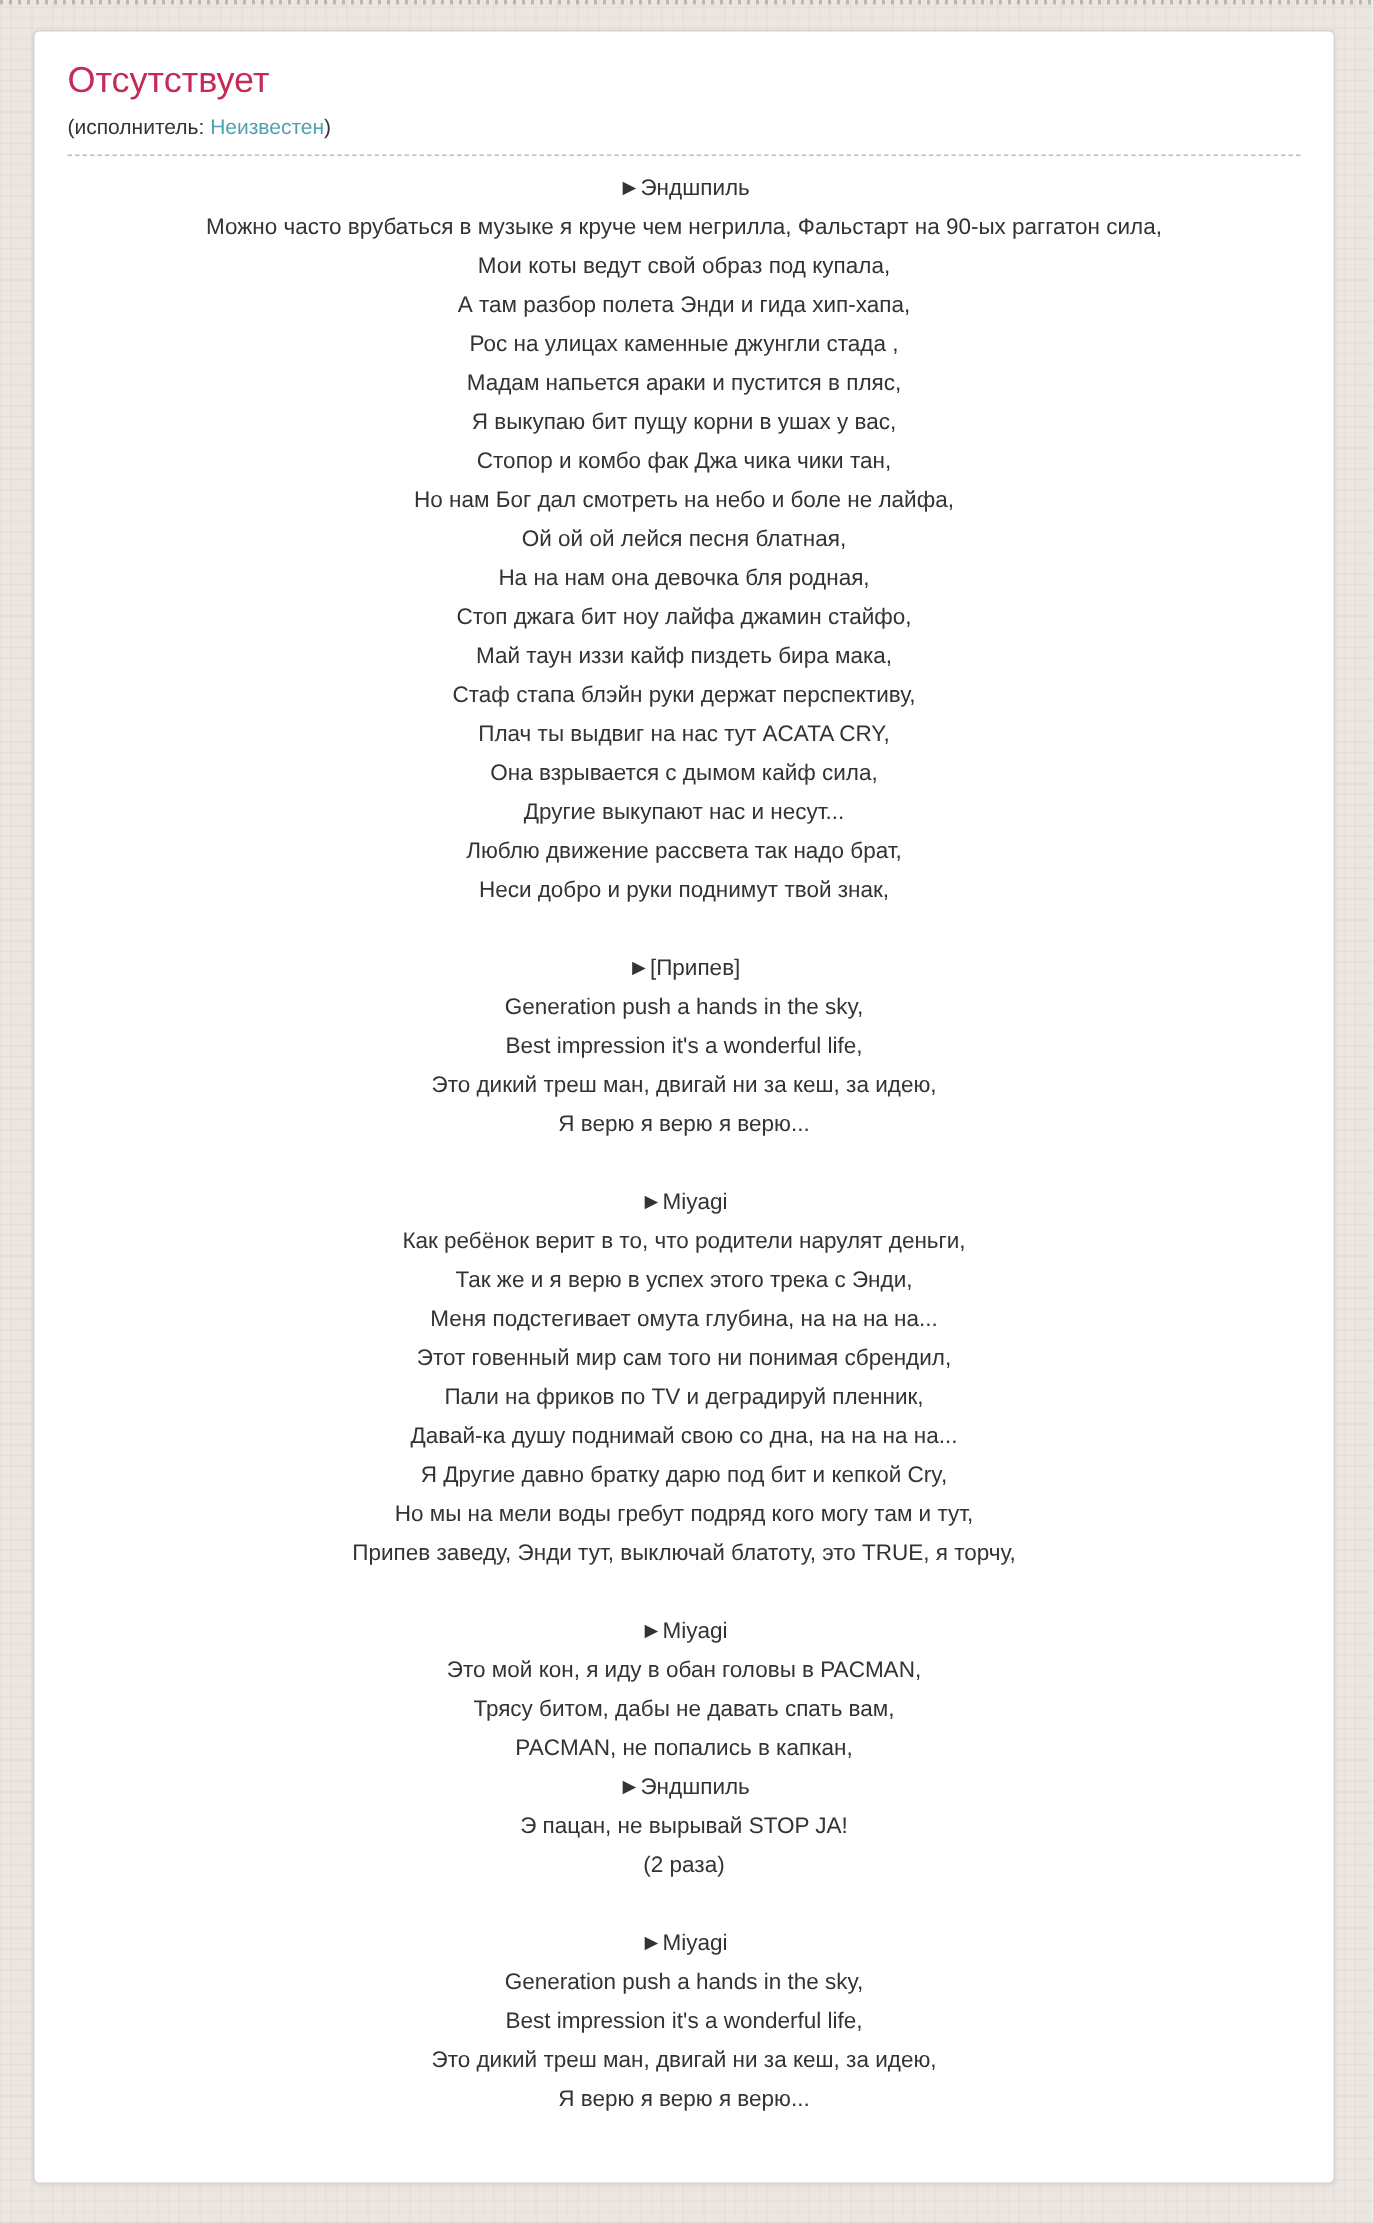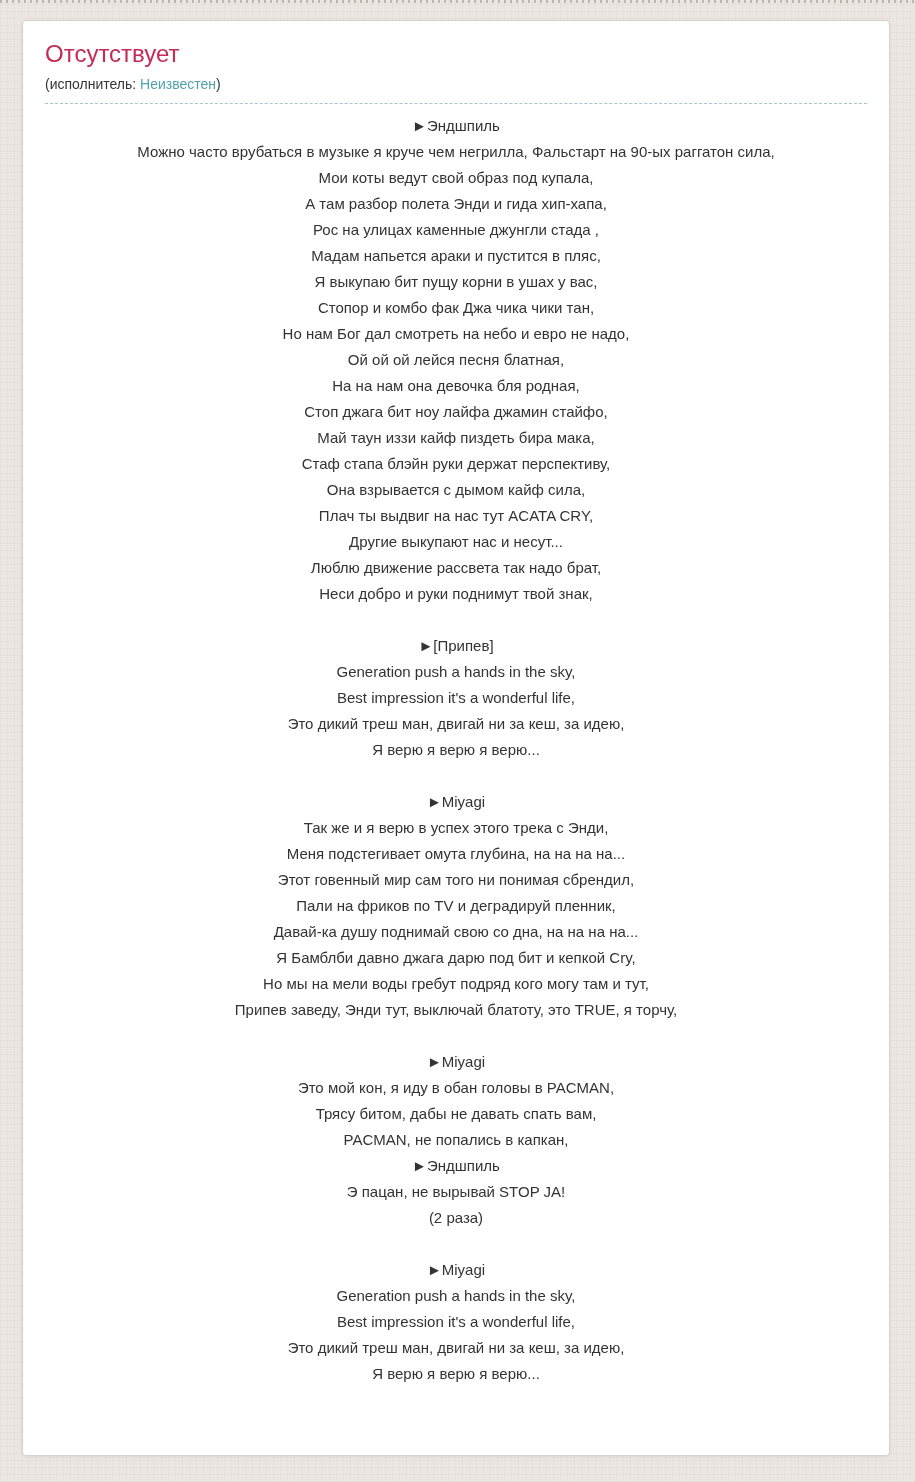--- a/index.html
+++ b/index.html
@@ -82,45 +82,46 @@
   </div>
   <div class="lyrics">
       <div class="line">►Эндшпиль</div>
       <div class="line">Можно часто врубаться в музыке я круче чем негрилла, Фальстарт на 90-ых раггатон сила,</div>
       <div class="line">Мои коты ведут свой образ под купала,</div>
       <div class="line">А там разбор полета Энди и гида хип-хапа,</div>
       <div class="line">Рос на улицах каменные джунгли стада ,</div>
       <div class="line">Мадам напьется араки и пустится в пляс,</div>
       <div class="line">Я выкупаю бит пущу корни в ушах у вас,</div>
       <div class="line">Стопор и комбо фак Джа чика чики тан,</div>
-      <div class="line">Но нам Бог дал смотреть на небо и евро не надо,</div>
+      <div class="line">Но нам Бог дал смотреть на небо и боле не лайфа,</div>
       <div class="line">Ой ой ой лейся песня блатная,</div>
       <div class="line">На на нам она девочка бля родная,</div>
       <div class="line">Стоп джага бит ноу лайфа джамин стайфо,</div>
       <div class="line">Май таун иззи кайф пиздеть бира мака,</div>
       <div class="line">Стаф стапа блэйн руки держат перспективу,</div>
+      <div class="line">Плач ты выдвиг на нас тут ACATA CRY,</div>
       <div class="line">Она взрывается с дымом кайф сила,</div>
-      <div class="line">Плач ты выдвиг на нас тут ACATA CRY,</div>
       <div class="line">Другие выкупают нас и несут...</div>
       <div class="line">Люблю движение рассвета так надо брат,</div>
       <div class="line">Неси добро и руки поднимут твой знак,</div>
       <div class="line">&nbsp;</div>
       <div class="line">►[Припев]</div>
       <div class="line">Generation push a hands in the sky,</div>
       <div class="line">Best impression it's a wonderful life,</div>
       <div class="line">Это дикий треш ман, двигай ни за кеш, за идею,</div>
       <div class="line">Я верю я верю я верю...</div>
       <div class="line">&nbsp;</div>
       <div class="line">►Miyagi</div>
+      <div class="line">Как ребёнок верит в то, что родители нарулят деньги,</div>
       <div class="line">Так же и я верю в успех этого трека с Энди,</div>
       <div class="line">Меня подстегивает омута глубина, на на на на...</div>
       <div class="line">Этот говенный мир сам того ни понимая сбрендил,</div>
       <div class="line">Пали на фриков по TV и деградируй пленник,</div>
       <div class="line">Давай-ка душу поднимай свою со дна, на на на на...</div>
-      <div class="line">Я Бамблби давно джага дарю под бит и кепкой Cry,</div>
+      <div class="line">Я Другие давно братку дарю под бит и кепкой Cry,</div>
       <div class="line">Но мы на мели воды гребут подряд кого могу там и тут,</div>
       <div class="line">Припев заведу, Энди тут, выключай блатоту, это TRUE, я торчу,</div>
       <div class="line">&nbsp;</div>
       <div class="line">►Miyagi</div>
       <div class="line">Это мой кон, я иду в обан головы в PACMAN,</div>
       <div class="line">Трясу битом, дабы не давать спать вам,</div>
       <div class="line">PACMAN, не попались в капкан,</div>
       <div class="line">►Эндшпиль</div>
       <div class="line">Э пацан, не вырывай STOP JA!</div>
       <div class="line">(2 раза)</div>

